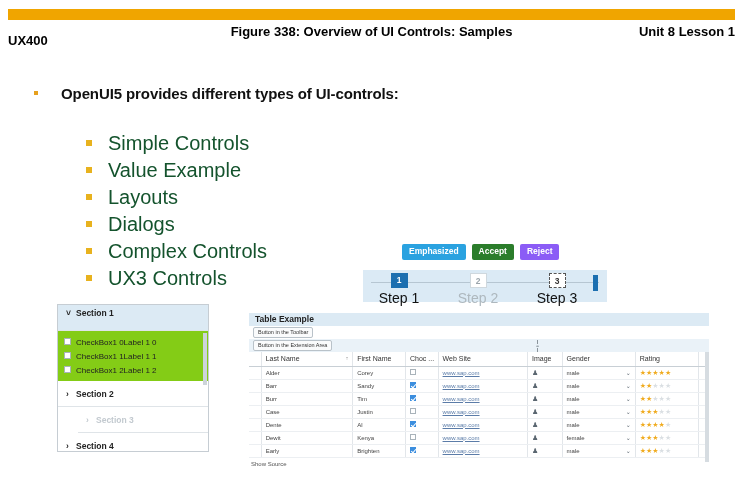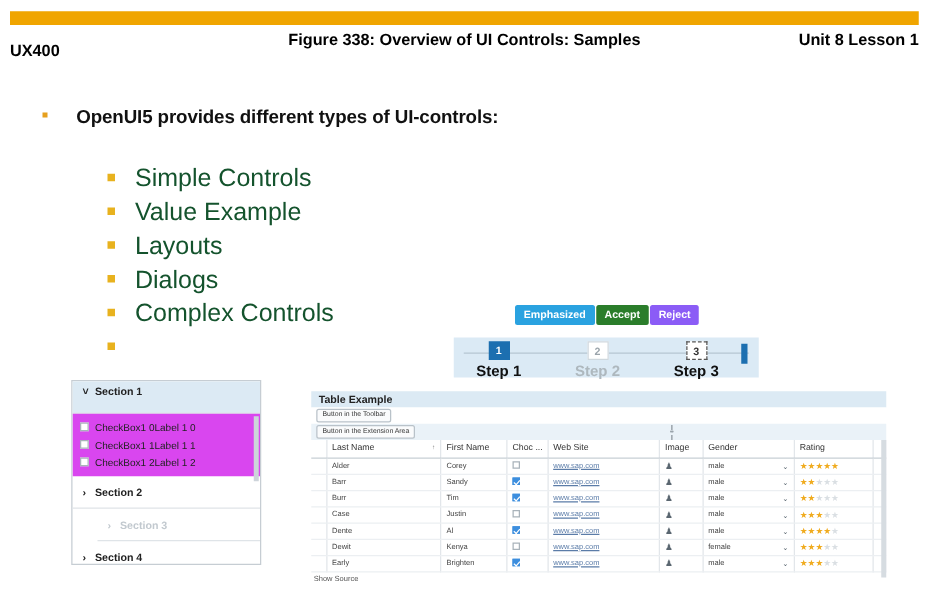--- a/index.html
+++ b/index.html
@@ -38,21 +38,21 @@
   #sub-list { position:absolute; left:86px; top:130px; }
   #sub-list .li {
     font-size:20px; color:#14532d; line-height:27px; white-space:nowrap;
   }
   #sub-list .sq {
     display:inline-block; width:6px; height:6px; background:#e8b21e;
     vertical-align:middle; margin-right:16px; position:relative; top:-2px;
   }
 
   
-  #btn-row { position:absolute; left:412px; top:244px; display:flex; gap:1px; }
+  #btn-row { position:absolute; left:402px; top:244px; display:flex; gap:6px; }
   #btn-row .btn {
     font-size:8.5px; font-weight:bold; color:#fff;
     padding:3px 7px 4px 7px; line-height:1;
     border-radius:2px; white-space:nowrap;
   }
   .btn-emph   { background:#2aa2e0; }
   .btn-accept { background:#2b7d2b; }
   .btn-reject { background:#8b5cf6; }
 
   
@@ -64,40 +64,40 @@
     position:absolute; left:8px; right:8px; top:12px; height:1px; background:#b6c6d2;
   }
   #roadmap .step { position:absolute; top:3px; text-align:center; width:56px; }
   #roadmap .box {
     width:17px; height:15px; margin:0 auto; line-height:15px;
     font-size:8.5px; font-weight:bold; text-align:center;
   }
   #roadmap .box.active   { background:#1c6fb0; color:#fff; }
   #roadmap .box.plain    { background:#fff; color:#9aa4ab; border:1px solid #cfd8de; }
   #roadmap .box.dashed   { background:#fff; color:#333; border:1px dashed #555; }
-  #roadmap .lbl { font-size:12px; font-weight:bold; margin-top:2px; }
+  #roadmap .lbl { font-size:14px; font-weight:normal; margin-top:2px; }
   #roadmap .lbl.dim { color:#aeb8be; }
   #roadmap .endbar {
     position:absolute; right:9px; top:5px; width:5px; height:16px; background:#1c6fb0;
   }
 
   
   #accordion {
     position:absolute; left:57px; top:304px; width:152px; height:148px;
     background:#fff; border:1px solid #c6cdd3;
     font-size:8.5px; overflow:hidden;
   }
   #accordion .sec-hdr {
     height:26px; line-height:17px; padding-left:8px;
     font-weight:bold; border-bottom:1px solid #dfe4e8; color:#222;
   }
   #accordion .sec-hdr.open { background:#dceaf4; }
   #accordion .sec-hdr.dim { color:#c2c9cf;margin-left:20px; }
   #accordion .chev { display:inline-block; width:10px; font-weight:bold; }
-  #accordion .cb-area { padding:4px 0 4px 6px; background:#d946ef; position:relative; }
+  #accordion .cb-area { padding:4px 0 4px 6px; background:#84cc16; position:relative; }
   #accordion .cb-row { height:14px; line-height:14px; white-space:nowrap; }
   #accordion .cb {
     display:inline-block; width:7px; height:7px; border:1px solid #a9b3ba;
     background:#fff; vertical-align:middle; margin-right:5px; position:relative; top:-1px;
   }
   #accordion .cb-name { font-size:8px; color:#222; }
   #accordion .cb-lbl  { font-size:8px; color:#222; }
   #accordion .scroll-track {
     position:absolute; right:1px; top:2px; width:4px; height:52px; background:#cdd4da;
   }
@@ -178,21 +178,21 @@
 <div id="lead-line">
   <span class="sq"></span><span>OpenUI5 provides different types of UI-controls:</span>
 </div>
 
 <div id="sub-list">
   <div class="li"><span class="sq"></span><span>Simple Controls</span></div>
   <div class="li"><span class="sq"></span><span>Value Example</span></div>
   <div class="li"><span class="sq"></span><span>Layouts</span></div>
   <div class="li"><span class="sq"></span><span>Dialogs</span></div>
   <div class="li"><span class="sq"></span><span>Complex Controls</span></div>
-  <div class="li"><span class="sq"></span></div>
+  <div class="li"><span class="sq"></span><span>UX3 Controls</span></div>
 </div>
 
 <div id="btn-row">
   <div class="btn btn-emph">Emphasized</div>
   <div class="btn btn-accept">Accept</div>
   <div class="btn btn-reject">Reject</div>
 </div>
 
 <div id="roadmap">
   <div class="line"></div>

